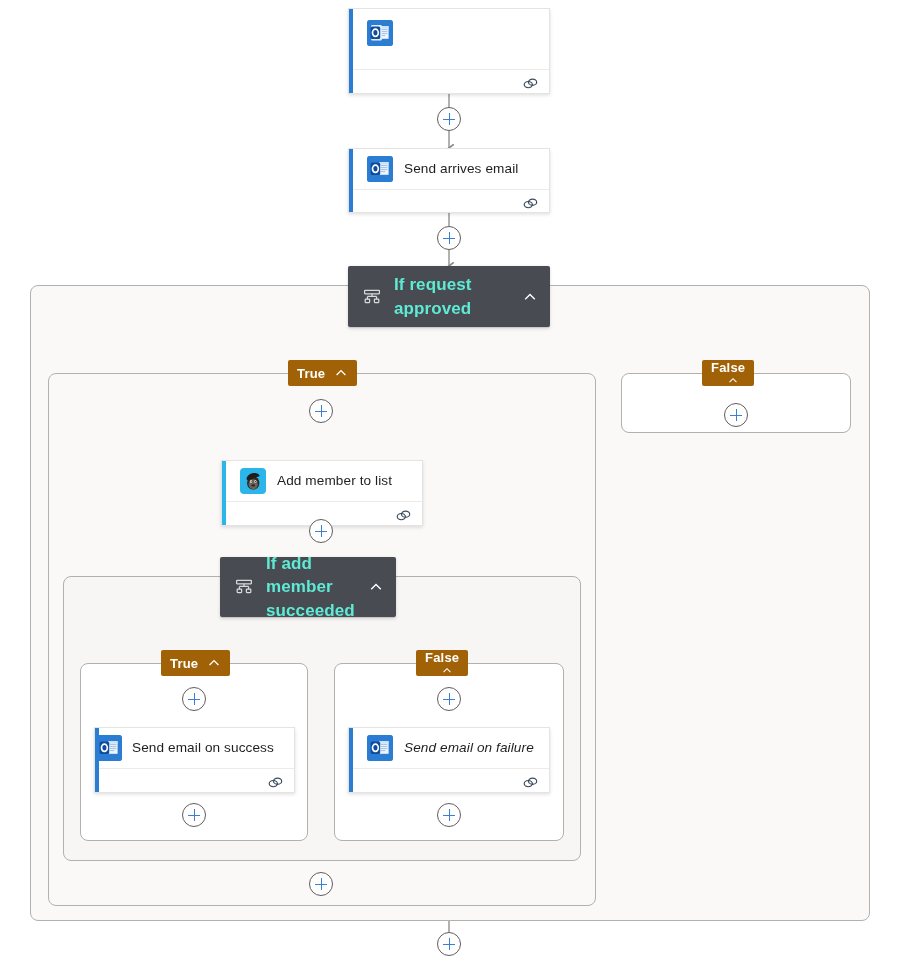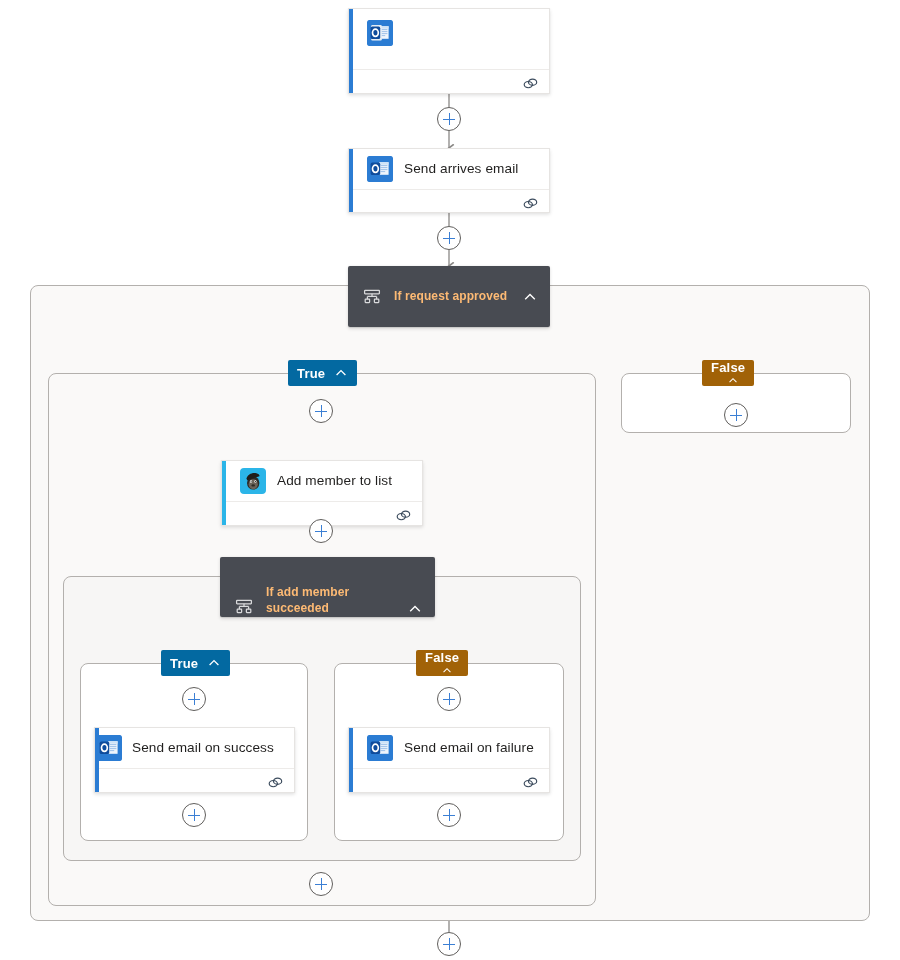--- a/index.html
+++ b/index.html
@@ -97,22 +97,22 @@
     background: #484b52;
     border-radius: 2px;
     display: flex;
     align-items: center;
     padding: 0 12px 0 14px;
     box-shadow: 0 1.6px 3.6px rgba(0,0,0,.13), 0 .3px .9px rgba(0,0,0,.10);
   }
   .cond .cond-icon { flex: 0 0 20px; width: 20px; height: 20px; margin-right: 12px; }
   .cond .cond-title {
     flex: 1 1 auto;
-    color: #fdba74;
-    font-size: 12px;
+    color: #5eead4;
+    font-size: 17px;
     font-weight: 700;
     line-height: 1.38;
     letter-spacing: .1px;
   }
   .cond .chev { flex: 0 0 16px; width: 16px; height: 16px; margin-left: 8px; }
 
   
   .badge {
     position: absolute;
     box-sizing: border-box;
@@ -121,21 +121,21 @@
     display: flex;
     align-items: center;
     padding: 0 9px;
     color: #ffffff;
     font-size: 13px;
     font-weight: 700;
     letter-spacing: .2px;
     z-index: 5;
   }
   .badge .chev { width: 14px; height: 14px; margin-left: 9px; }
-  .badge.true  { background: #0369a1; }
+  .badge.true  { background: #a16207; }
   .badge.false { background: #a16207; flex-direction: column; }
 
   
   .plus {
     position: absolute;
     width: 24px; height: 24px;
     border-radius: 50%;
     border: 1px solid #605e5c;
     background: #ffffff;
     z-index: 6;
@@ -322,21 +322,21 @@
     <div class="card-foot">
       <svg width="15" height="13" viewBox="0 0 15 13">
         <ellipse cx="5.3" cy="7.6" rx="4.1" ry="3.1" fill="none" stroke="#3a4a5c" stroke-width="1.15"></ellipse>
         <ellipse cx="9.6" cy="5.2" rx="4.1" ry="3.1" fill="none" stroke="#3a4a5c" stroke-width="1.15"></ellipse>
       </svg>
     </div>
   </div>
 
   <div class="plus" style="left:309px; top:519px;"></div>
 
-  <div class="cond" style="left:220px; top:557px; width:215px; height:60px;align-items:flex-end;">
+  <div class="cond" style="left:220px; top:557px; width:176px; height:60px;">
     <svg class="cond-icon" viewBox="0 0 20 20">
       <rect x="2.6" y="3.4" width="14.8" height="3.4" rx=".5" fill="none" stroke="#d9dadc" stroke-width="1.25"></rect>
       <path d="M10 6.8 V9.4 M5.4 9.4 H14.6 M5.4 9.4 V12.2 M14.6 9.4 V12.2" stroke="#d9dadc" stroke-width="1.25" fill="none"></path>
       <rect x="3.2" y="12.2" width="4.4" height="3.4" rx=".5" fill="none" stroke="#d9dadc" stroke-width="1.25"></rect>
       <rect x="12.4" y="12.2" width="4.4" height="3.4" rx=".5" fill="none" stroke="#d9dadc" stroke-width="1.25"></rect>
     </svg>
     <span class="cond-title">If add member succeeded</span>
     <svg class="chev" viewBox="0 0 16 16">
       <path d="M3.2 10.2 L8 5.4 L12.8 10.2" fill="none" stroke="#ffffff" stroke-width="1.35"></path>
     </svg>
@@ -373,21 +373,21 @@
       <span class="card-title">Send email on success</span>
     </div>
     <div class="card-foot">
       <svg width="15" height="13" viewBox="0 0 15 13">
         <ellipse cx="5.3" cy="7.6" rx="4.1" ry="3.1" fill="none" stroke="#3a4a5c" stroke-width="1.15"></ellipse>
         <ellipse cx="9.6" cy="5.2" rx="4.1" ry="3.1" fill="none" stroke="#3a4a5c" stroke-width="1.15"></ellipse>
       </svg>
     </div>
   </div>
 
-  <div class="card" style="left:348px; top:727px; width:202px; height:66px;">
+  <div class="card" style="left:348px; top:727px; width:202px; height:66px;font-style:italic;">
     <div class="accent" style="background:#2b7cd3;"></div>
     <div class="card-body" style="height:40px;">
       <svg class="app-icon" viewBox="0 0 26 26">
         <rect width="26" height="26" rx="1.5" fill="#2b7cd3"></rect>
         <rect x="12.4" y="6.2" width="9.2" height="12.6" fill="#ffffff" opacity=".92"></rect>
         <rect x="12.4" y="6.2" width="9.2" height="2.4" fill="#cfe3f7"></rect>
         <path d="M13.6 9.6h6.8M13.6 11.6h6.8M13.6 13.6h6.8M13.6 15.6h4.6" stroke="#8ab4e2" stroke-width=".8"></path>
         <rect x="3.6" y="6.6" width="9.6" height="12.4" rx="1.6" fill="#0f4c9c"></rect>
         <ellipse cx="8.4" cy="12.8" rx="2.9" ry="3.6" fill="none" stroke="#ffffff" stroke-width="1.7"></ellipse>
       </svg>

